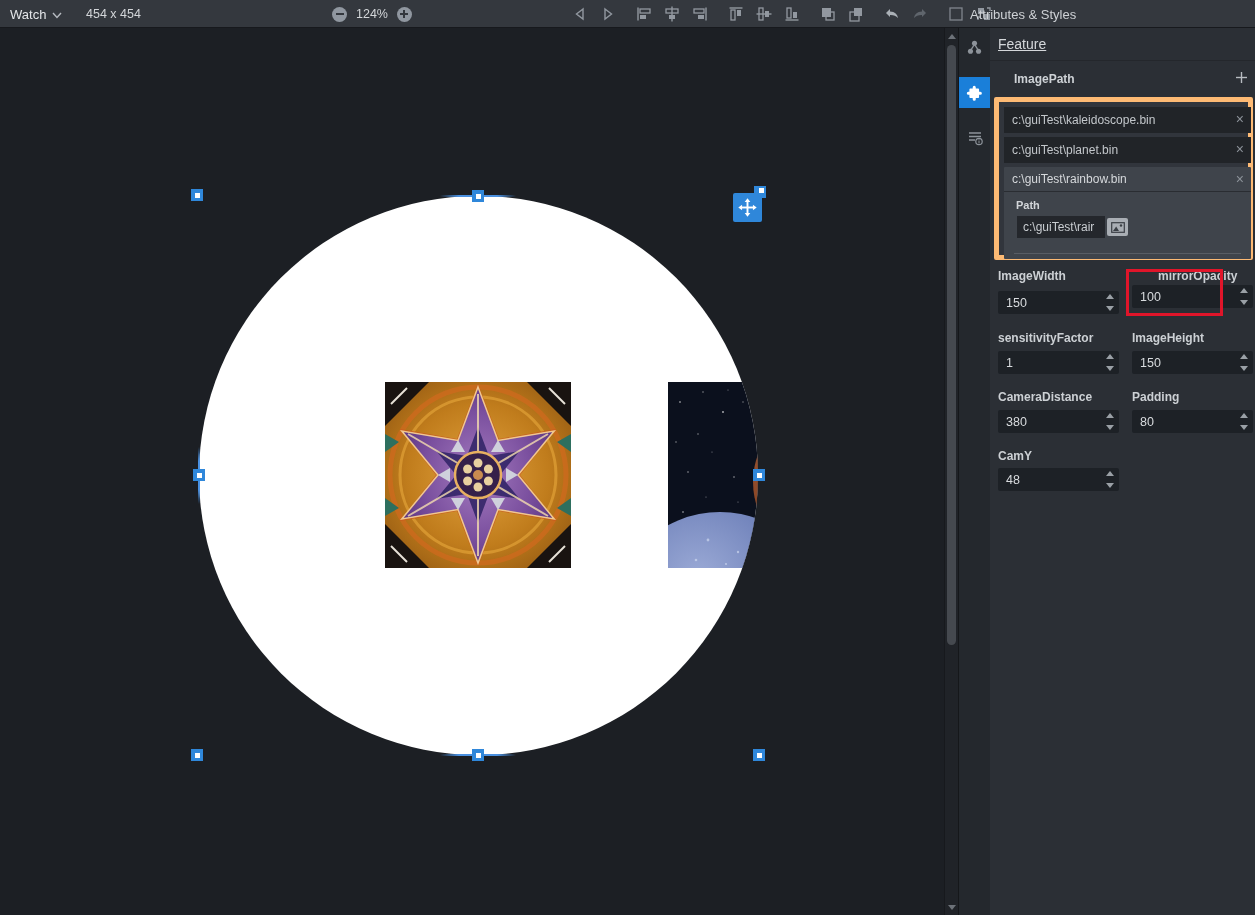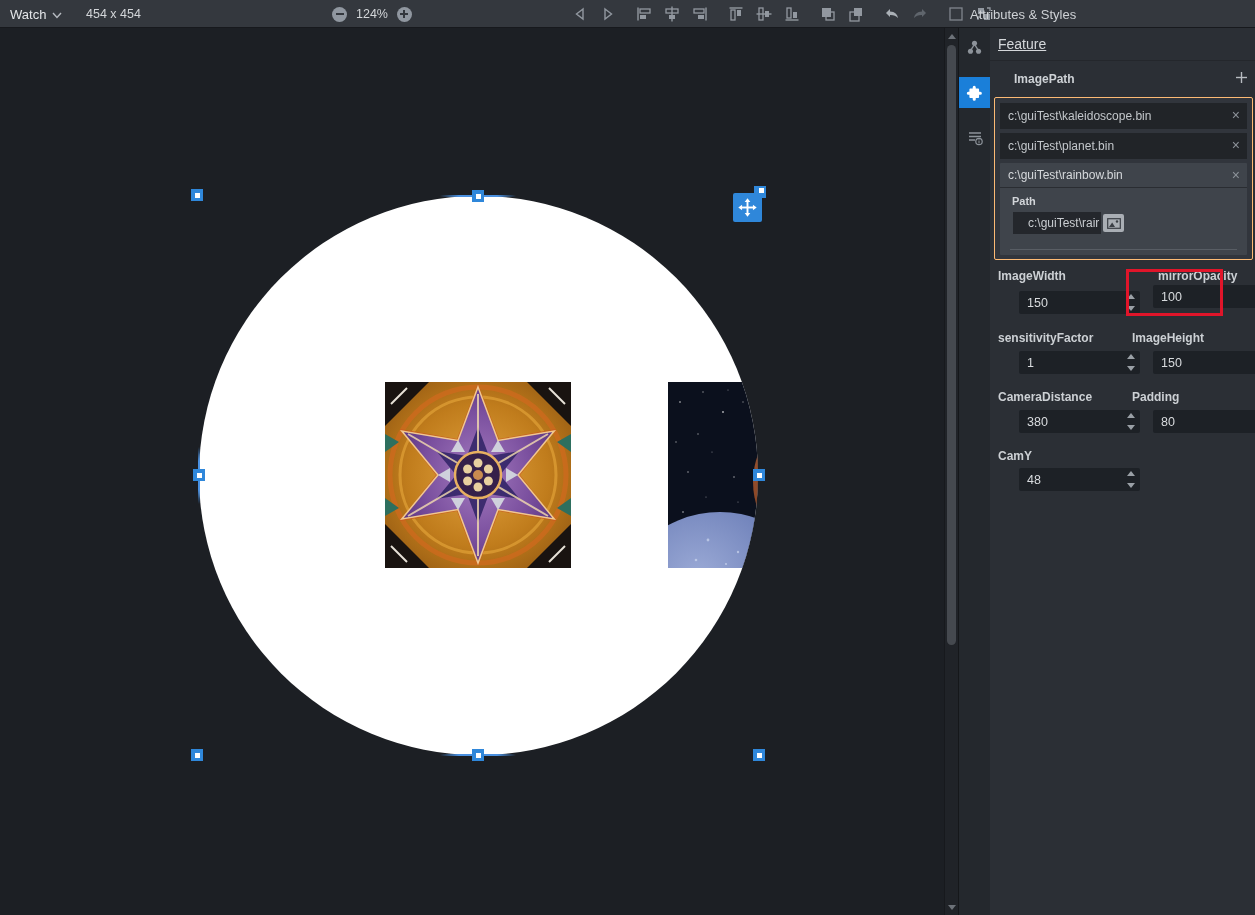--- a/index.html
+++ b/index.html
@@ -52,34 +52,34 @@
   .strip-btn.selected { background:#1a7fd9; margin-top:14px; }
   .strip-btn.last { margin-top:14px; }
   .pcontent { position:absolute; left:31px; top:0; width:266px; height:887px; }
 
   .feature-hdr { position:absolute; left:0; top:0; width:266px; height:33px; display:flex; align-items:center; border-bottom:1px solid #24272c; }
   .feature-hdr span { margin-left:8px; font-size:14px; color:#d4d7da;text-decoration:underline; }
   .ip-row { position:absolute; left:0; top:38px; width:266px; height:26px; display:flex; align-items:center; }
   .ip-label { margin-left:24px; font-size:12px; font-weight:bold; color:#ced2d6; }
   .plus-btn { position:absolute; right:6px; top:2px; width:18px; height:18px; display:flex; align-items:center; justify-content:center; cursor:pointer; }
 
-  .ip-list { position:absolute; left:4px; top:69px; width:259px; height:163px; background:#31353c; border:1px solid #fdba74; border-radius:2px; padding:5px; }
+  .ip-list { position:absolute; left:4px; top:69px; width:259px; height:163px; background:#31353c; border:5px solid #fdba74; border-radius:2px; padding:5px; }
   .ip-item { position:relative; width:247px; height:26px; background:#212428; margin-bottom:4px; display:flex; align-items:center; }
   .ip-item .ptext { margin-left:8px; font-size:12px; color:#c3c7cb; white-space:nowrap; overflow:hidden; }
   .close-x { position:absolute; right:7px; top:4px; font-size:14px; color:#8d939a; cursor:pointer; line-height:16px; }
   .ip-group { position:relative; width:247px; height:92px; background:#3f444b; border-radius:1px; }
   .ip-group .g-title { position:relative; width:100%; height:25px; display:flex; align-items:center; border-bottom:1px solid #2a2d32; }
   .ip-group .g-title .ptext { margin-left:8px; font-size:12px; color:#d6d9dc; }
   .g-pathlabel { position:absolute; left:12px; top:32px; font-size:11px; font-weight:bold; color:#d2d5d9; }
-  .g-input { position:absolute; left:13px; top:49px; width:88px; height:22px; background:#24272c; color:#c9cdd1; font-size:12px; display:flex; align-items:center; padding-left:15px; cursor:text; }
+  .g-input { position:absolute; left:13px; top:49px; width:88px; height:22px; background:#24272c; color:#c9cdd1; font-size:12px; display:flex; align-items:center; padding-left:6px; cursor:text; }
   .g-imgbtn { position:absolute; left:103px; top:51px; width:21px; height:18px; background:#a9aeb4; border-radius:2px; display:flex; align-items:center; justify-content:center; cursor:pointer; }
   .g-sep { position:absolute; left:10px; bottom:5px; width:227px; height:1px; background:#585d64; }
 
   .prop-label { position:absolute; font-size:12px; font-weight:bold; color:#ccd0d4; }
-  .spinbox { position:absolute; width:121px; height:23px; background:#1d2126; border-radius:2px; display:flex; align-items:center; cursor:text;margin-left:21px; }
+  .spinbox { position:absolute; width:121px; height:23px; background:#1d2126; border-radius:2px; display:flex; align-items:center; cursor:text; }
   .spinbox .val { margin-left:8px; font-size:12.5px; color:#d8dbde; }
   .spin-arrows { position:absolute; right:4px; top:3px; width:10px; height:17px; display:flex; flex-direction:column; justify-content:space-between; align-items:center; cursor:pointer; }
   .spin-up { width:0; height:0; border-left:4px solid transparent; border-right:4px solid transparent; border-bottom:5px solid #9aa0a6; }
   .spin-down { width:0; height:0; border-left:4px solid transparent; border-right:4px solid transparent; border-top:5px solid #9aa0a6; }
   .col-l { left:8px; } .col-r { left:142px; }
 
   .red-annotation { position:absolute; left:1126px; top:269px; width:97px; height:47px; border:3px solid #e0152a; z-index:60; pointer-events:none; }
 </style>
 </head>
 <body>

